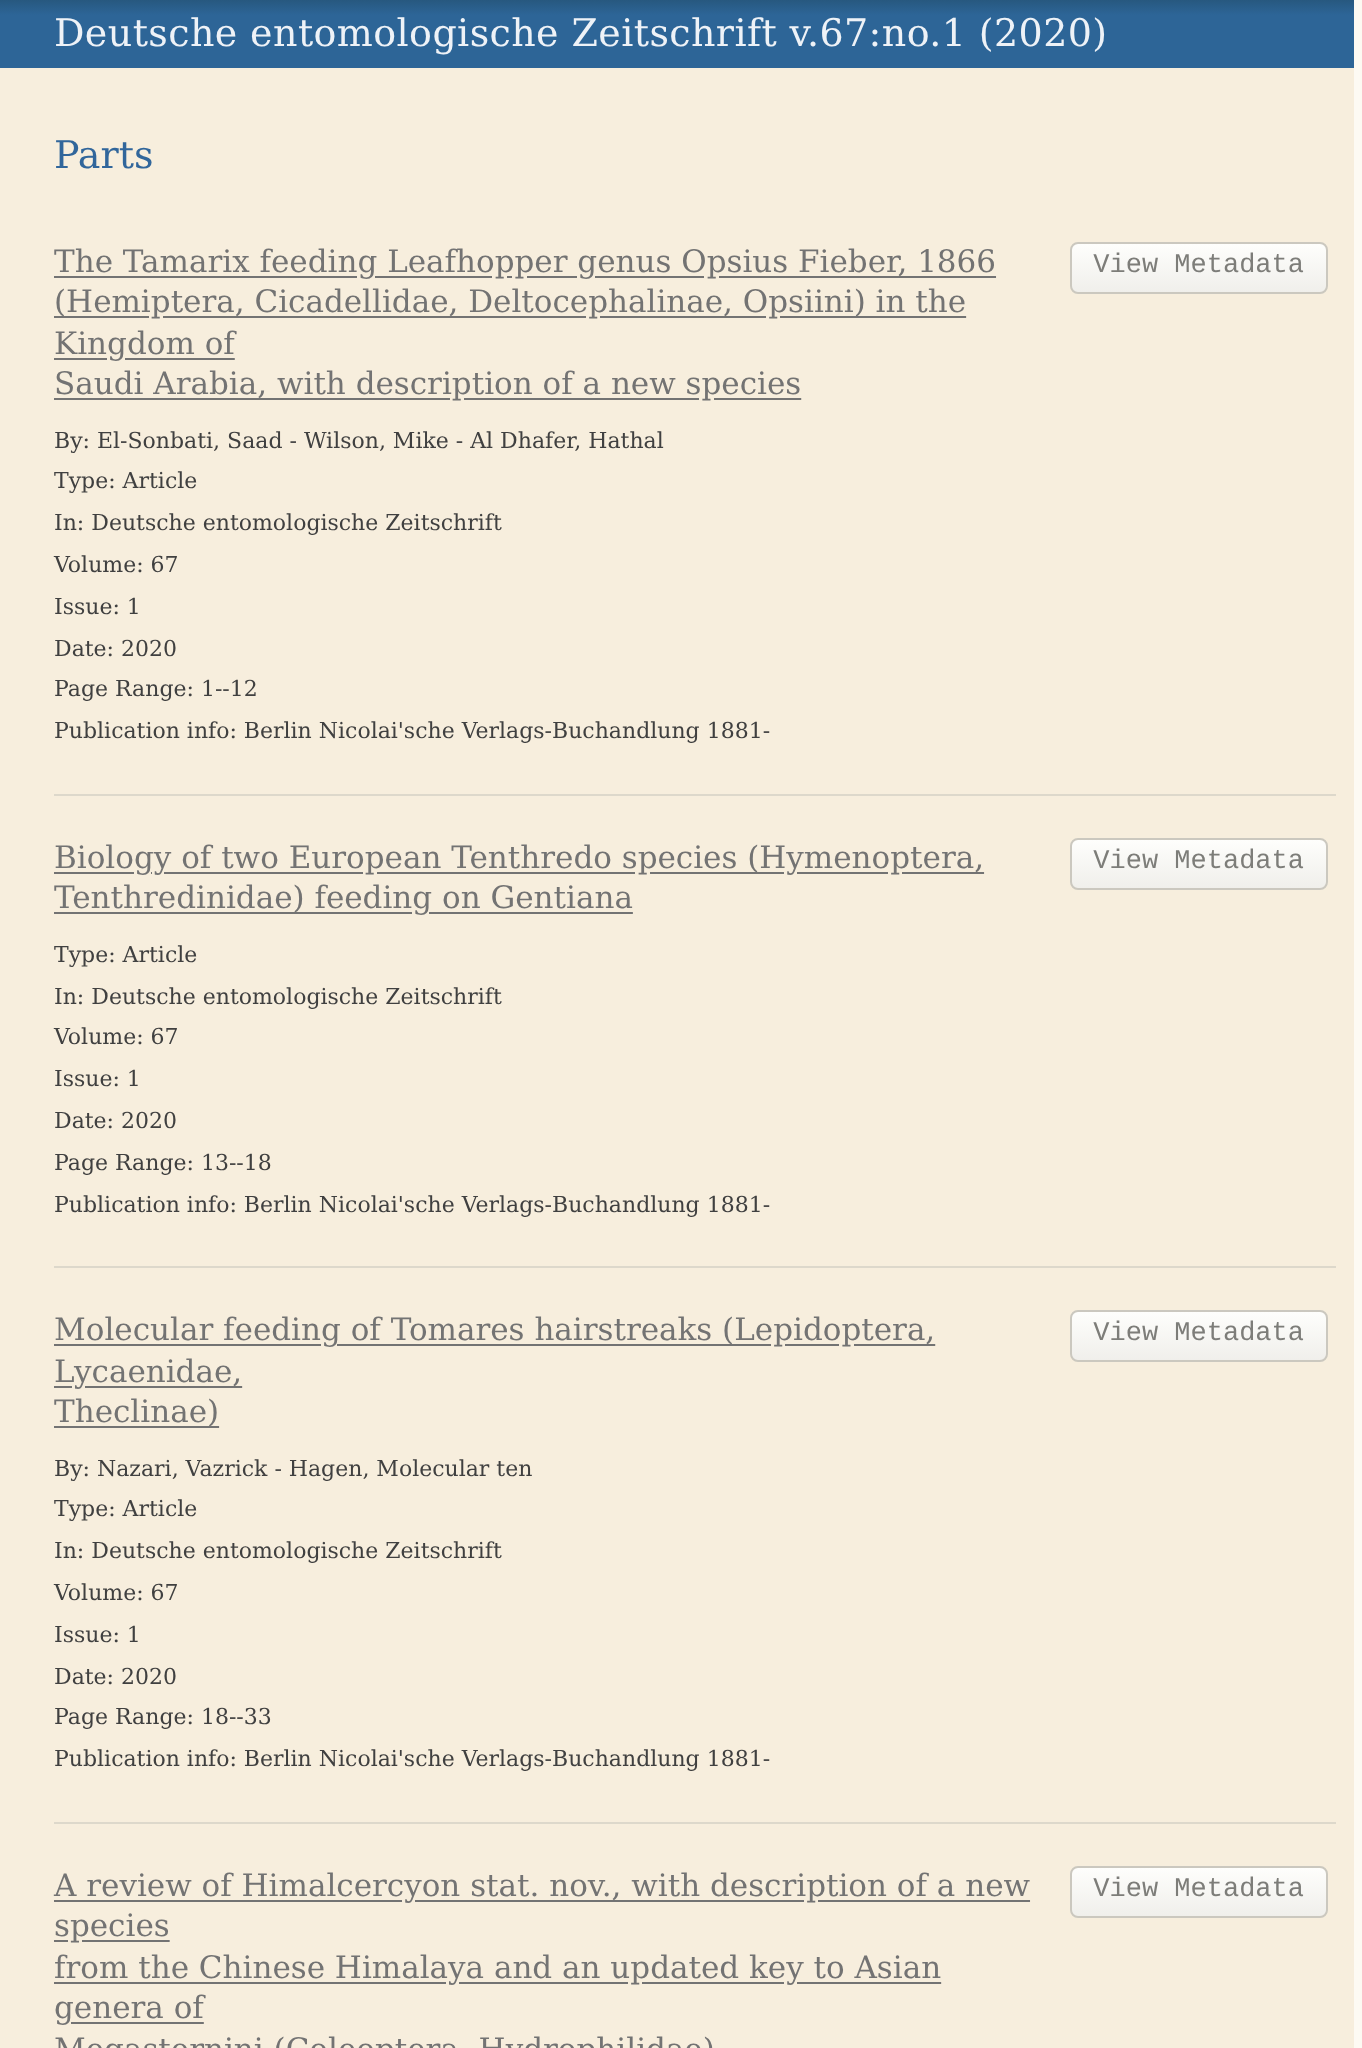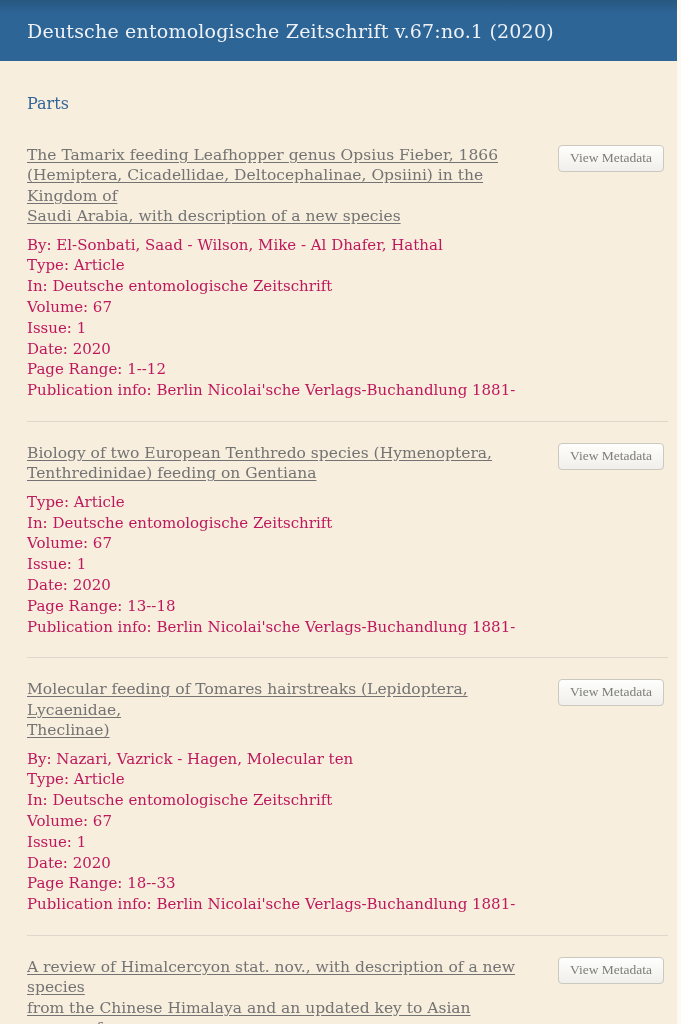--- a/index.html
+++ b/index.html
@@ -9,38 +9,38 @@
     background: #fdfaf3;
     font-family: "DejaVu Serif", "Liberation Serif", serif;
   }
   .viewport {
     position: relative;
     width: 677px; height: 1024px;
     background: #f7eedd;
     overflow: hidden;
   }
   .issue-header {
-    height: 61px;
+    height: 34px;
     background: linear-gradient(to bottom, #27587f 0%, #2d6597 22%, #2d6597 100%);
     display: flex;
     align-items: center;
     padding: 0 27px;
   }
   .issue-header .title {
     color: #eef2f7;
     font-size: 19px;
     letter-spacing: 0.2px;
     white-space: nowrap;
   }
   .content {
     padding: 0 9px 0 27px;
   }
   .parts-heading {
     margin-top: 33px;
-    font-size: 16px;
+    font-size: 19px;
     font-weight: normal;
     color: #31669b;
   }
   .part {
     position: relative;
     margin-top: 32px;
   }
   .part.subsequent { margin-top: 12px; }
   .part-title {
     display: inline-block;
@@ -49,37 +49,37 @@
     line-height: 20.4px;
     color: #737373;
     text-decoration: underline;
     text-underline-offset: 2px;
     white-space: pre-line;
   }
   .view-metadata {
     position: absolute;
     top: 0px;
     right: 4px;
-    font-family: Liberation Serif, serif;
+    font-family: Liberation Mono, monospace;
     font-size: 13.5px;
     color: #7d7d79;
     background: linear-gradient(to bottom, #fefefc, #f0efeb);
     border: 1px solid #cbc8bf;
     border-radius: 4px;
     padding: 4px 11px 5px 11px;
     cursor: pointer;
     white-space: nowrap;
   }
   .meta {
     margin-top: 8px;
   }
   .meta-line {
-    font-size: 15px;
+    font-size: 11px;
     line-height: 20.8px;
-    color: #be185d;
+    color: #404040;
   }
   hr.divider {
     border: none;
     border-top: 1px solid #ddd8cb;
     margin: 20px 0 21px 0;
   }
 </style>
 </head>
 <body>
 

